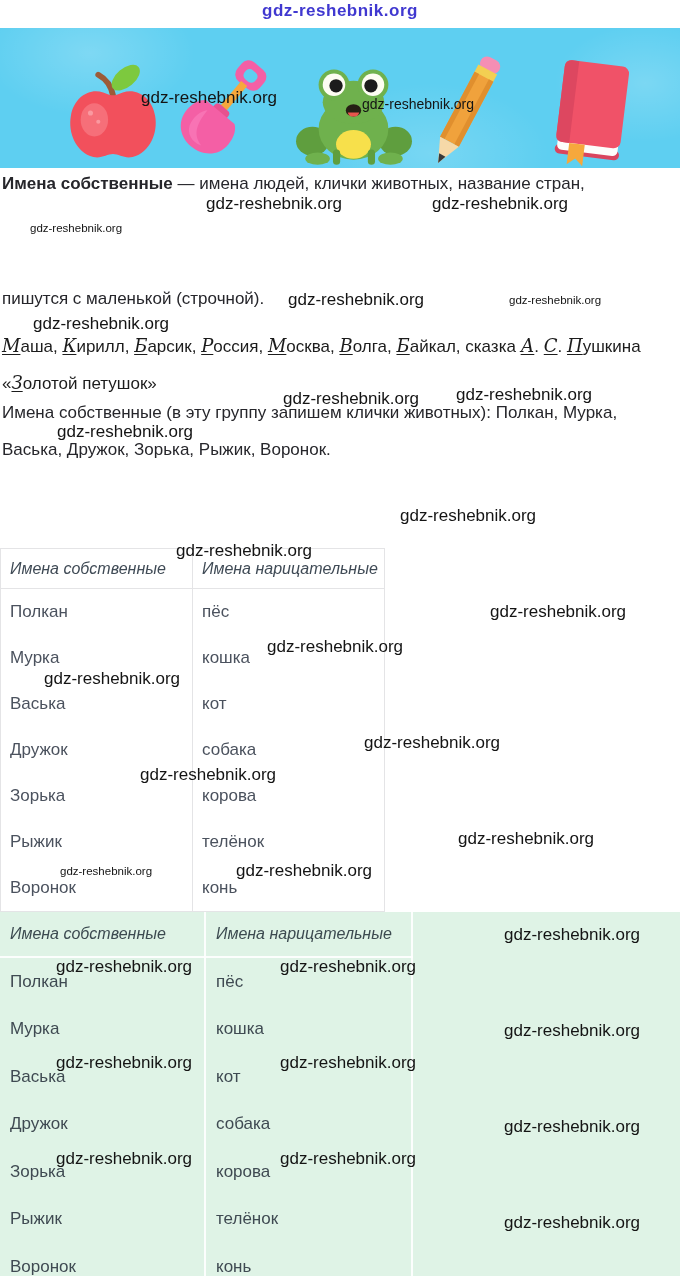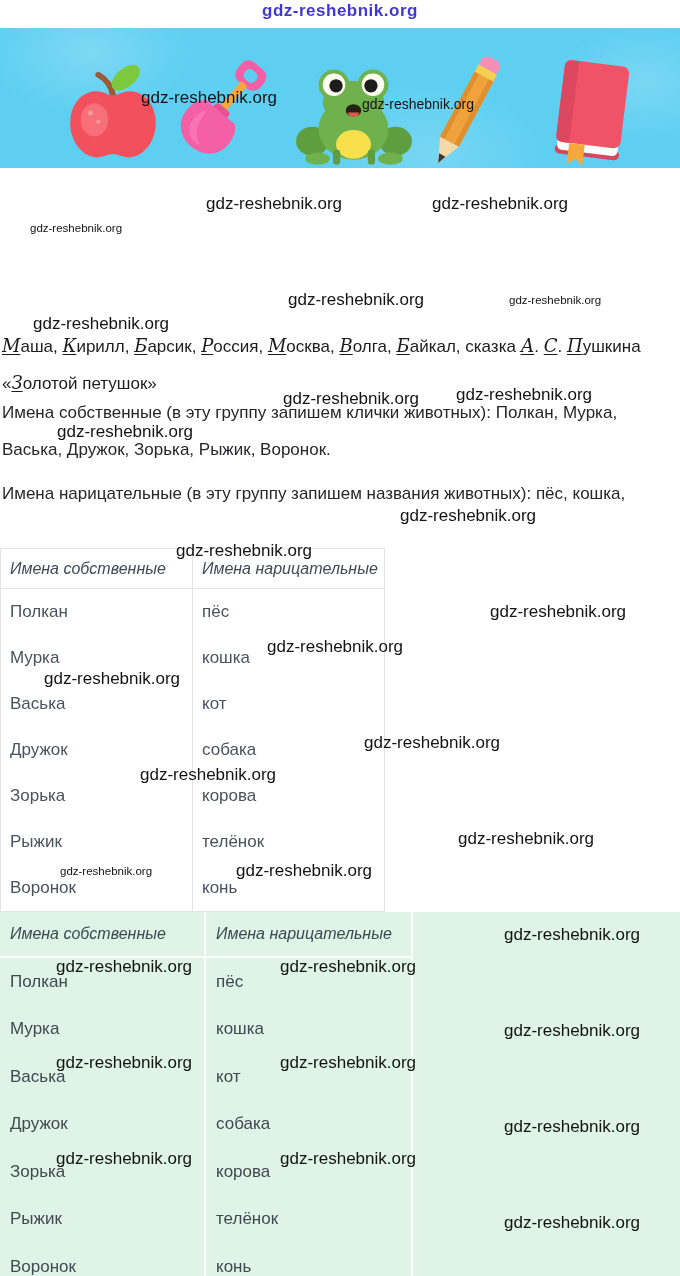--- a/index.html
+++ b/index.html
@@ -144,20 +144,24 @@
       <g transform="rotate(7 50 57)">
         <rect x="22" y="94" width="66" height="10" rx="5" fill="#d9455e"></rect>
         <rect x="24" y="84" width="62" height="16" rx="5" fill="#fdfdfb"></rect>
         <rect x="22" y="8" width="66" height="84" rx="7" fill="#f05268"></rect>
         <path d="M29 8 q-7 0 -7 7 l0 70 q0 7 7 7 l7 0 L36 8 Z" fill="#dd4760"></path>
         <path d="M36 92 l16 0 l0 22 l-8 -7 l-8 7 Z" fill="#f6a83c"></path>
       </g>
     </svg>
   </div>
 
+  <div class="line l1">
+    <span class="bold">Имена собственные</span><span> — имена людей, клички животных, название стран,</span>
+  </div>
+  <div class="line l4">пишутся с маленькой (строчной).</div>
 
   <div class="ex-line ex1">
     
   
       <span class="token"><span class="pre"></span><span class="cap">М</span><span class="rest">аша</span><span class="sep">, </span></span>
     
       <span class="token"><span class="pre"></span><span class="cap">К</span><span class="rest">ирилл</span><span class="sep">, </span></span>
     
       <span class="token"><span class="pre"></span><span class="cap">Б</span><span class="rest">арсик</span><span class="sep">, </span></span>
     
@@ -176,21 +180,20 @@
       <span class="token"><span class="pre"></span><span class="cap">П</span><span class="rest">ушкина</span><span class="sep"></span></span>
     </div>
   <div class="ex-line ex2">
     
   
       <span class="token"><span class="pre">«</span><span class="cap">З</span><span class="rest">олотой петушок»</span><span class="sep"></span></span>
     </div>
 
   <div class="line l6">Васька, Дружок, Зорька, Рыжик, Воронок.</div>
   <div class="line l5">Имена собственные (в эту группу запишем клички животных): Полкан, Мурка,</div>
-  <div class="line l7">Имена нарицательные (в эту группу запишем названия животных): пёс, кошка,</div>
 
   <div class="table1">
     <div class="hdr">
       <div class="c1">Имена собственные</div>
       <div class="c2">Имена нарицательные</div>
     </div>
     <div class="rows">
 
         <div class="row">
           <div class="c1">Полкан</div>

